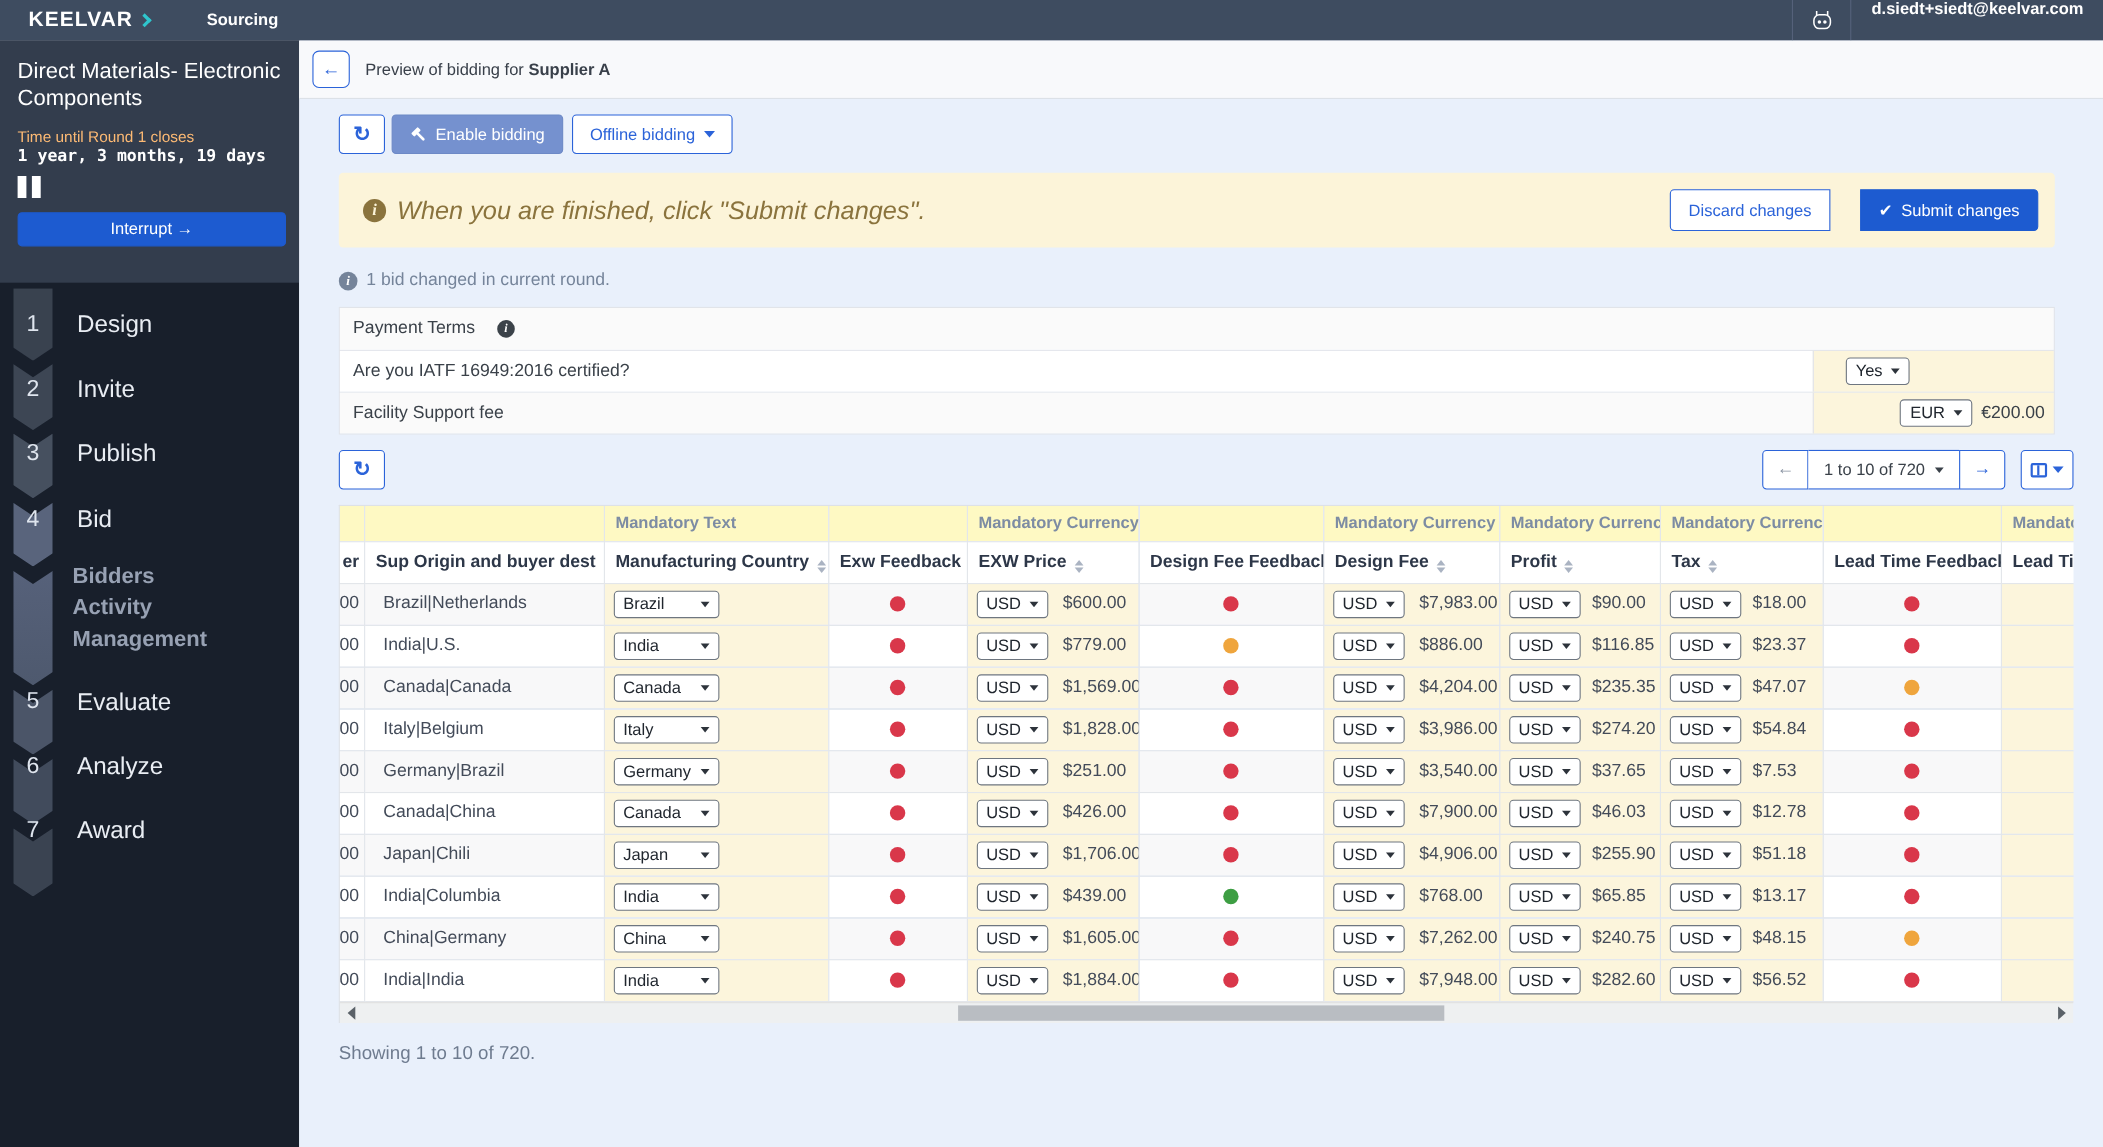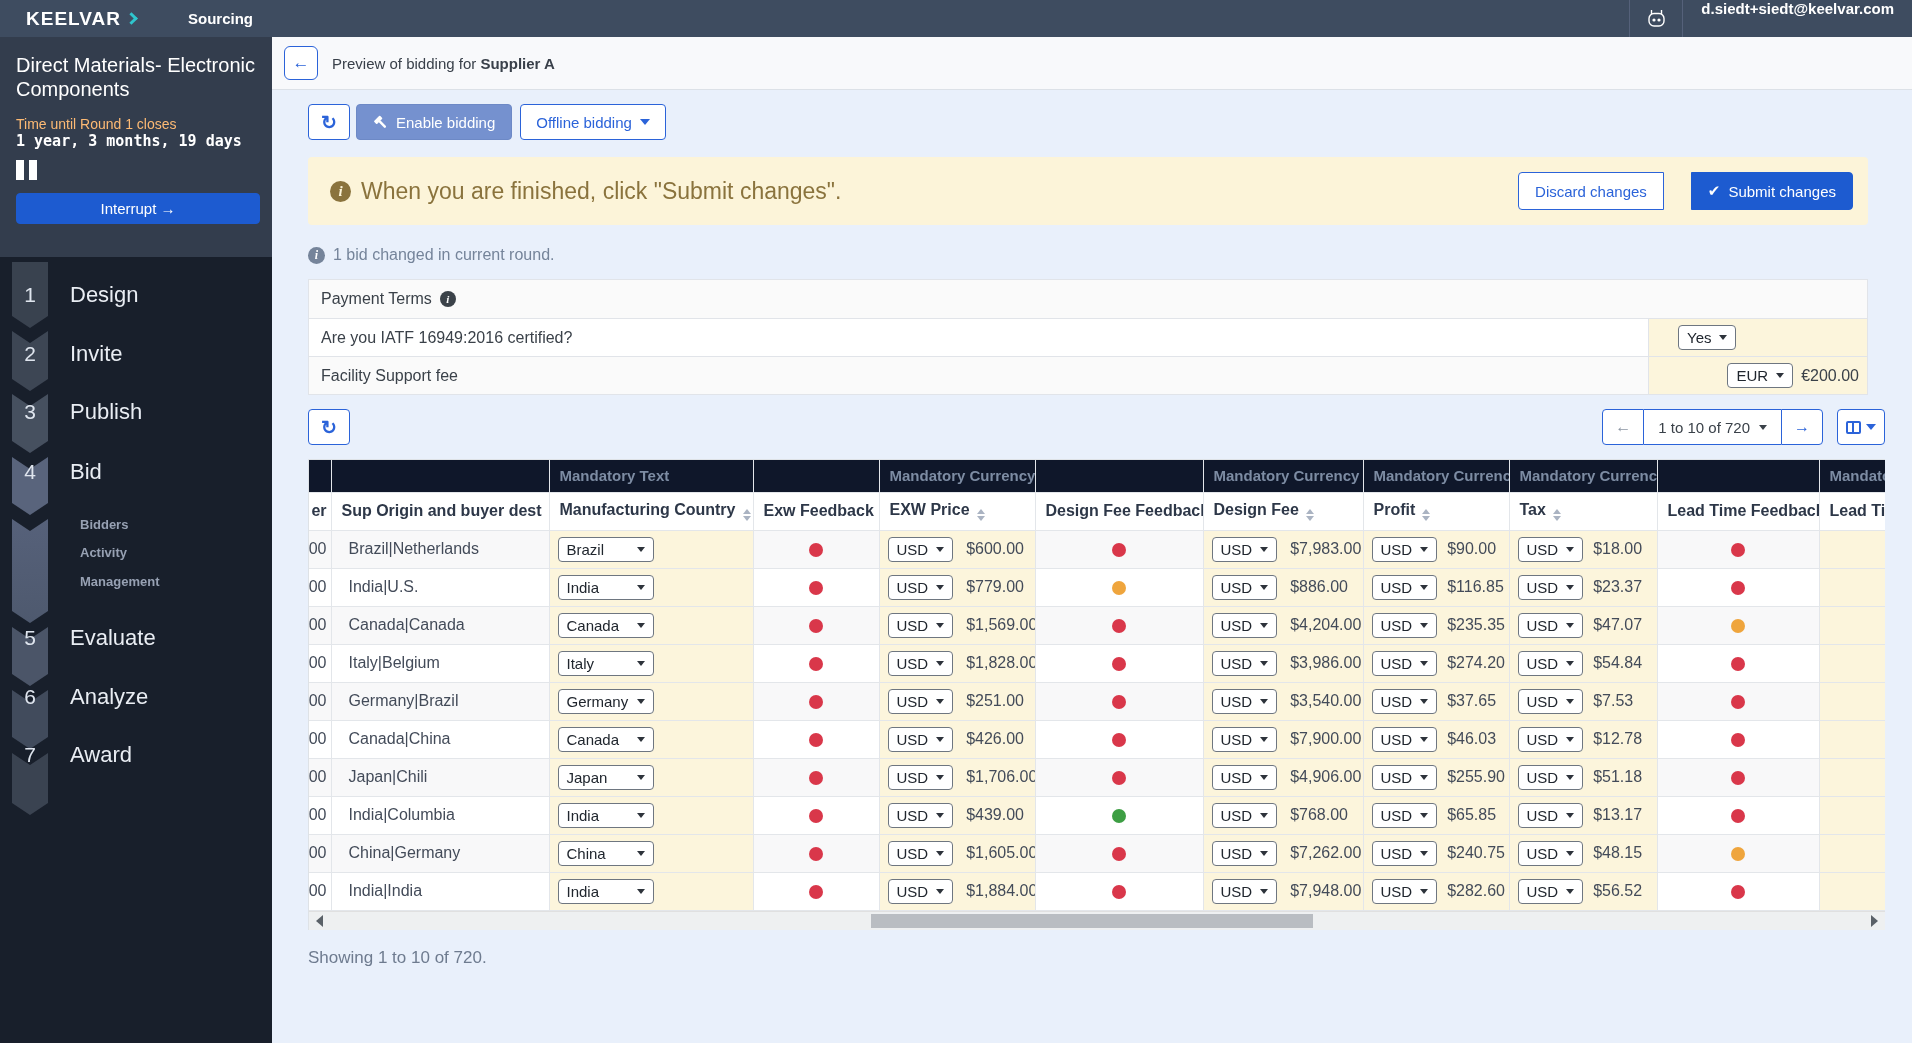--- a/index.html
+++ b/index.html
@@ -31,21 +31,21 @@
   .interrupt-btn { margin-top:13px; width:244px; height:31px; background:#1d5bd0; border:1px solid #1d5bd0; border-radius:4px; color:#fff; font-size:15px; font-family:inherit; cursor:pointer; }
 
   
   .steps { position:relative; flex:1; }
   .band-seg { position:absolute; left:12px; width:36px;
     clip-path:polygon(0 0, 50% 12px, 100% 0, 100% calc(100% - 12px), 50% 100%, 0 calc(100% - 12px)); }
   .band-seg.first { clip-path:polygon(0 0, 100% 0, 100% calc(100% - 12px), 50% 100%, 0 calc(100% - 12px)); }
   .step { position:absolute; left:0; right:0; height:44px; display:flex; align-items:center; }
   .step-num { position:absolute; left:12px; width:36px; text-align:center; font-size:21px; color:#dfe5ee; }
   .step-label { position:absolute; left:70px; font-size:22px; color:#e9edf3; font-weight:400; }
-  .substep { position:absolute; left:80px; height:26px; display:flex; align-items:center; font-size:13px; font-weight:700; color:#97a1b3; }
+  .substep { position:absolute; left:66px; height:26px; display:flex; align-items:center; font-size:20px; font-weight:700; color:#97a1b3; }
 
   
   .backbar { height:53px; background:#f8f9fb; border-bottom:1px solid #dce1e7; display:flex; align-items:center; padding-left:12px; }
   .back-btn { width:34px; height:34px; background:#fff; border:1px solid #2b63d9; border-radius:6px; color:#2b63d9; font-size:17px; font-weight:700; cursor:pointer; display:flex; align-items:center; justify-content:center; }
   .backbar-title { margin-left:14px; font-size:15px; color:#39404a; }
   .backbar-title b { font-weight:700; }
 
   .content { padding:0 27px 0 36px; }
   .trim-right { margin-right:17px; }
 
@@ -53,35 +53,35 @@
   .toolbar { margin-top:14px; display:flex; align-items:center; }
   .icon-btn { width:42px; height:36px; background:#fff; border:1px solid #2b63d9; border-radius:4px; color:#2b63d9; font-size:19px; font-weight:700; cursor:pointer; }
   .btn-enable { margin-left:6px; height:36px; padding:0 16px; background:#7591cf; border:1px solid #6d89c6; border-radius:4px; color:#fff; font-size:15px; font-family:inherit; cursor:pointer; display:inline-flex; align-items:center; gap:8px; }
   .btn-offline { margin-left:8px; height:36px; padding:0 15px; background:#fff; border:1px solid #2b63d9; border-radius:4px; color:#2b63d9; font-size:15px; font-family:inherit; cursor:pointer; display:inline-flex; align-items:center; gap:8px; }
   .caret { display:inline-block; width:0; height:0; border-left:5px solid transparent; border-right:5px solid transparent; border-top:6px solid currentColor; }
 
   
   .alert { margin-top:17px; height:68px; background:#fcf4d9; border-radius:4px; display:flex; align-items:center; padding:0 15px 0 22px; }
   .info-dot { display:inline-flex; align-items:center; justify-content:center; border-radius:50%; font-weight:700; font-family:"Liberation Serif", serif; font-style:italic; flex:none; }
   .alert .info-dot { width:21px; height:21px; background:#8a733d; color:#fcf4d9; font-size:15px; }
-  .alert-text { margin-left:10px; font-size:23px; color:#8a733d; }
+  .alert-text { margin-left:10px; font-size:23px; color:#8a733d;font-style:italic; }
   .alert-actions { margin-left:auto; display:flex;gap:27px; }
   .btn-discard { height:38px; padding:0 16px; background:#fff; border:1px solid #2b63d9; border-radius:4px 0 0 4px; color:#2b63d9; font-size:15px; font-family:inherit; cursor:pointer; }
   .btn-submit { height:38px; padding:0 16px; background:#1d5bd0; border:1px solid #1d5bd0; border-radius:0 4px 4px 0; color:#fff; font-size:15px; font-family:inherit; cursor:pointer; display:inline-flex; align-items:center; gap:8px; }
 
   
   .notice { margin-top:21px; display:flex; align-items:center; gap:8px; color:#75849a; font-size:16px; }
   .notice .info-dot { width:17px; height:17px; background:#75849a; color:#fff; font-size:12px; }
 
   
   .questions { margin-top:15px; border:1px solid #e1e4e9; }
   .q-row { height:38px; display:flex; align-items:stretch; }
   .q-row + .q-row { border-top:1px solid #e1e4e9; }
   .q-row:nth-child(odd) .q-label { background:#fafafa; }
-  .q-label { flex:1; display:flex; align-items:center; gap:8px; padding-left:12px; font-size:16px; color:#3a4149; background:#fff; }
+  .q-label { flex:1; display:flex; align-items:center; gap:20px; padding-left:12px; font-size:16px; color:#3a4149; background:#fff; }
   .q-label .info-dot { width:16px; height:16px; background:#3b4249; color:#fff; font-size:11px; }
   .q-value { width:219px; background:#fcf5dc; border-left:1px solid #e1e4e9; display:flex; align-items:center; }
   .q-value.pad-left { padding-left:29px; }
   .q-value.align-right { justify-content:flex-end; padding-right:8px; gap:8px; font-size:16px; color:#3a4149; }
 
   
   .sel { display:inline-flex; align-items:center; gap:8px; background:#fff; border:1px solid #6e7680; border-radius:4px; padding:3px 8px; font-size:15px; color:#20262e; cursor:pointer; }
   .sel .sel-caret { width:0; height:0; border-left:4px solid transparent; border-right:4px solid transparent; border-top:5px solid #2d333b; }
   .sel.country { width:96px; justify-content:space-between; }
 
@@ -98,21 +98,21 @@
   .cols-icon { width:15px; height:13px; border:2px solid #2b63d9; border-radius:2px; position:relative; }
   .cols-icon::after { content:""; position:absolute; left:4px; top:0; bottom:0; width:2px; background:#2b63d9; }
 
   
   .table-wrap { margin-top:14px; width:1577px; overflow:hidden; border-left:1px solid #dee2e6; border-top:1px solid #dee2e6; position:relative; }
   .grid { width:1653px; margin-left:-38px; border-collapse:collapse; table-layout:fixed; }
   .grid col.c0{width:60px} .grid col.c1{width:218px} .grid col.c2{width:204px} .grid col.c3{width:126px}
   .grid col.c4{width:156px} .grid col.c5{width:168px} .grid col.c6{width:160px} .grid col.c7{width:146px}
   .grid col.c8{width:148px} .grid col.c9{width:162px} .grid col.c10{width:105px}
   .grid td, .grid th { border-right:1px solid #e3e6ea; border-bottom:1px solid #e3e6ea; overflow:hidden; white-space:nowrap; }
-  .grp th { height:32px; background:#0f172a; font-size:15px; font-weight:700; color:#7d8ca3; text-align:left; padding-left:10px; }
+  .grp th { height:32px; background:#fef9c3; font-size:15px; font-weight:700; color:#7d8ca3; text-align:left; padding-left:10px; }
   .hdr th { height:38px; background:#fff; font-size:16px; font-weight:700; color:#2d3748; text-align:left; padding-left:10px; }
   .hdr th.num { text-align:right; padding-right:4px; }
   .sort { display:inline-flex; flex-direction:column; gap:2px; margin-left:7px; vertical-align:1px; }
   .sort i { display:block; width:0; height:0; border-left:4px solid transparent; border-right:4px solid transparent; }
   .sort i.up { border-bottom:5px solid #aab3c2; }
   .sort i.dn { border-top:5px solid #aab3c2; }
   .grid tbody td { height:38px; font-size:16px; color:#434b59; background:#fff; }
   .grid tbody tr:nth-child(odd) td { background:#f8f8f9; }
   .grid td.editable { background:#fcf5dc !important; }
   .grid td.stub { text-align:right; padding-right:4px; color:#434b59; }

